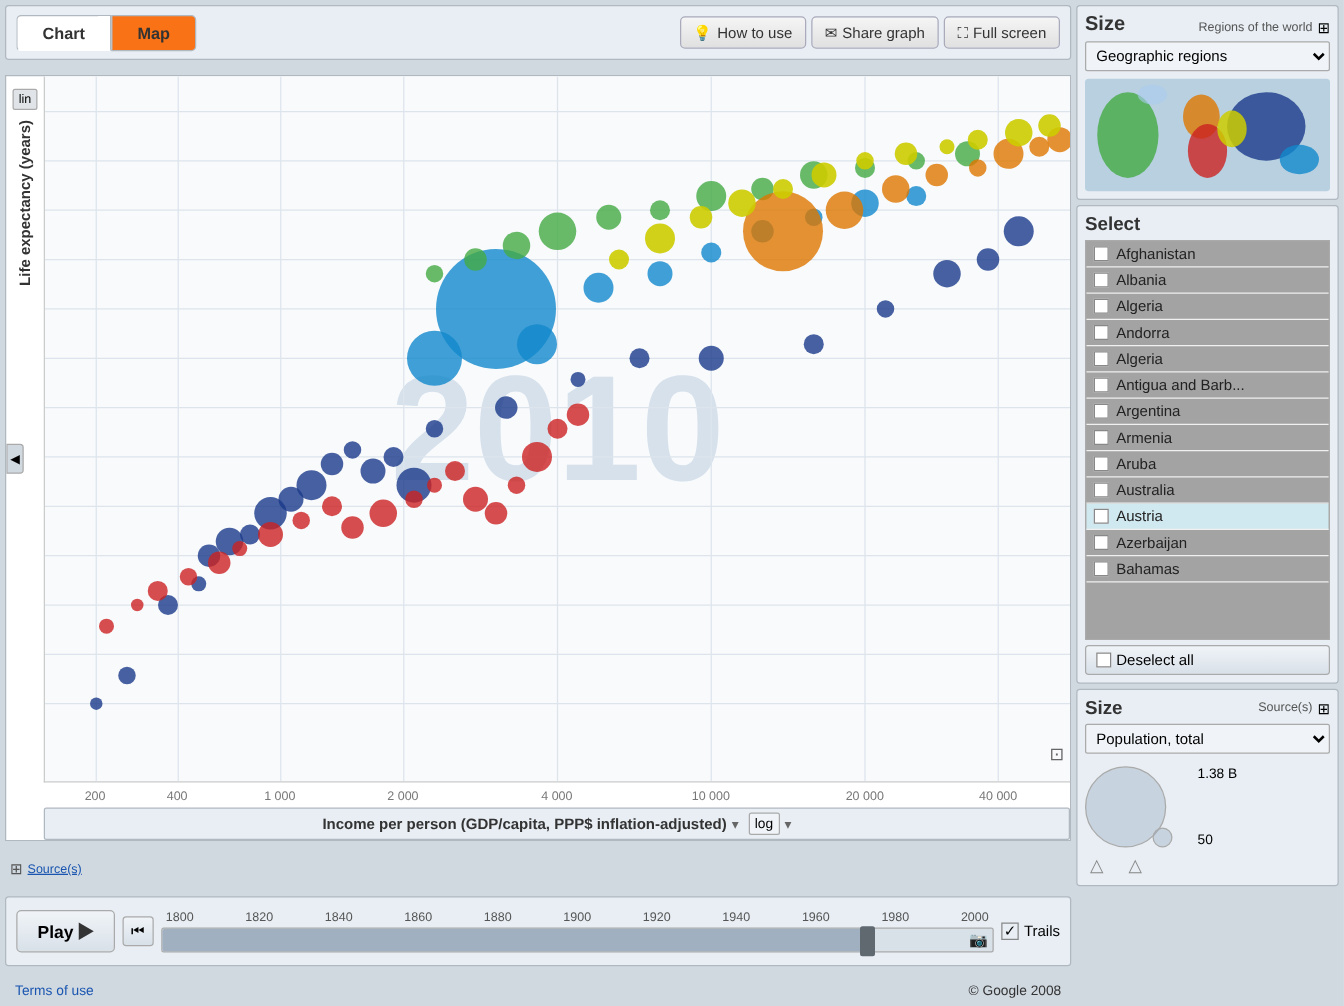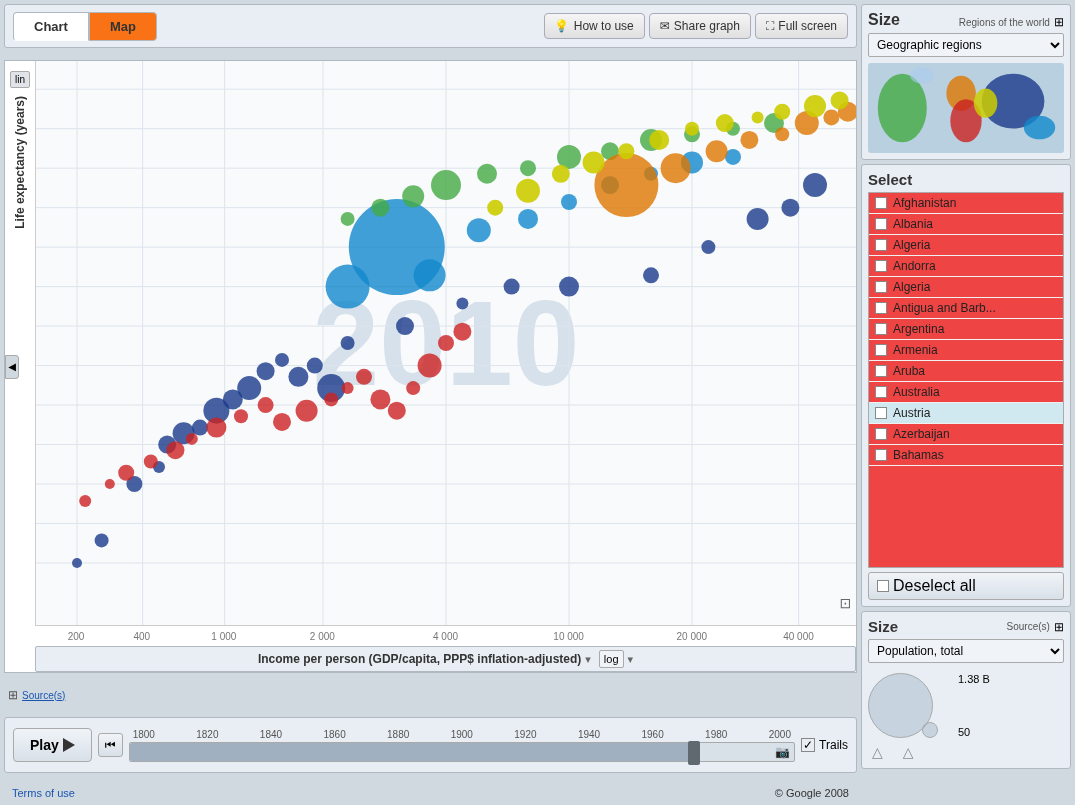--- a/index.html
+++ b/index.html
@@ -289,24 +289,24 @@
       position: relative;
       overflow: hidden;
     }
     .select-header {
       font-size: 15px;
       font-weight: bold;
       color: #333;
       margin-bottom: 4px;
     }
     .country-list {
-      height: 376px;
+      height: 320px;
       overflow-y: auto;
       border: 1px solid #aaa;
-      background: #ef4444;
+      background: #a3a3a3;
     }
     .country-item {
       display: flex;
       align-items: center;
       gap: 6px;
       padding: 3px 6px;
       cursor: pointer;
       font-size: 12px;
       color: #222;
       border-bottom: 1px solid #f0f0f0;
@@ -321,21 +321,21 @@
     }
     .deselect-btn {
       display: flex;
       align-items: center;
       gap: 4px;
       padding: 4px 8px;
       background: linear-gradient(to bottom, #f0f4f8, #d8e0e8);
       border: 1px solid #aaa;
       border-radius: 3px;
       cursor: pointer;
-      font-size: 16px;
+      font-size: 12px;
       margin-top: 4px;
       width: 100%;
     }
     .size-header {
       display: flex;
       align-items: center;
       justify-content: space-between;
       margin-bottom: 4px;
     }
     .size-title {

